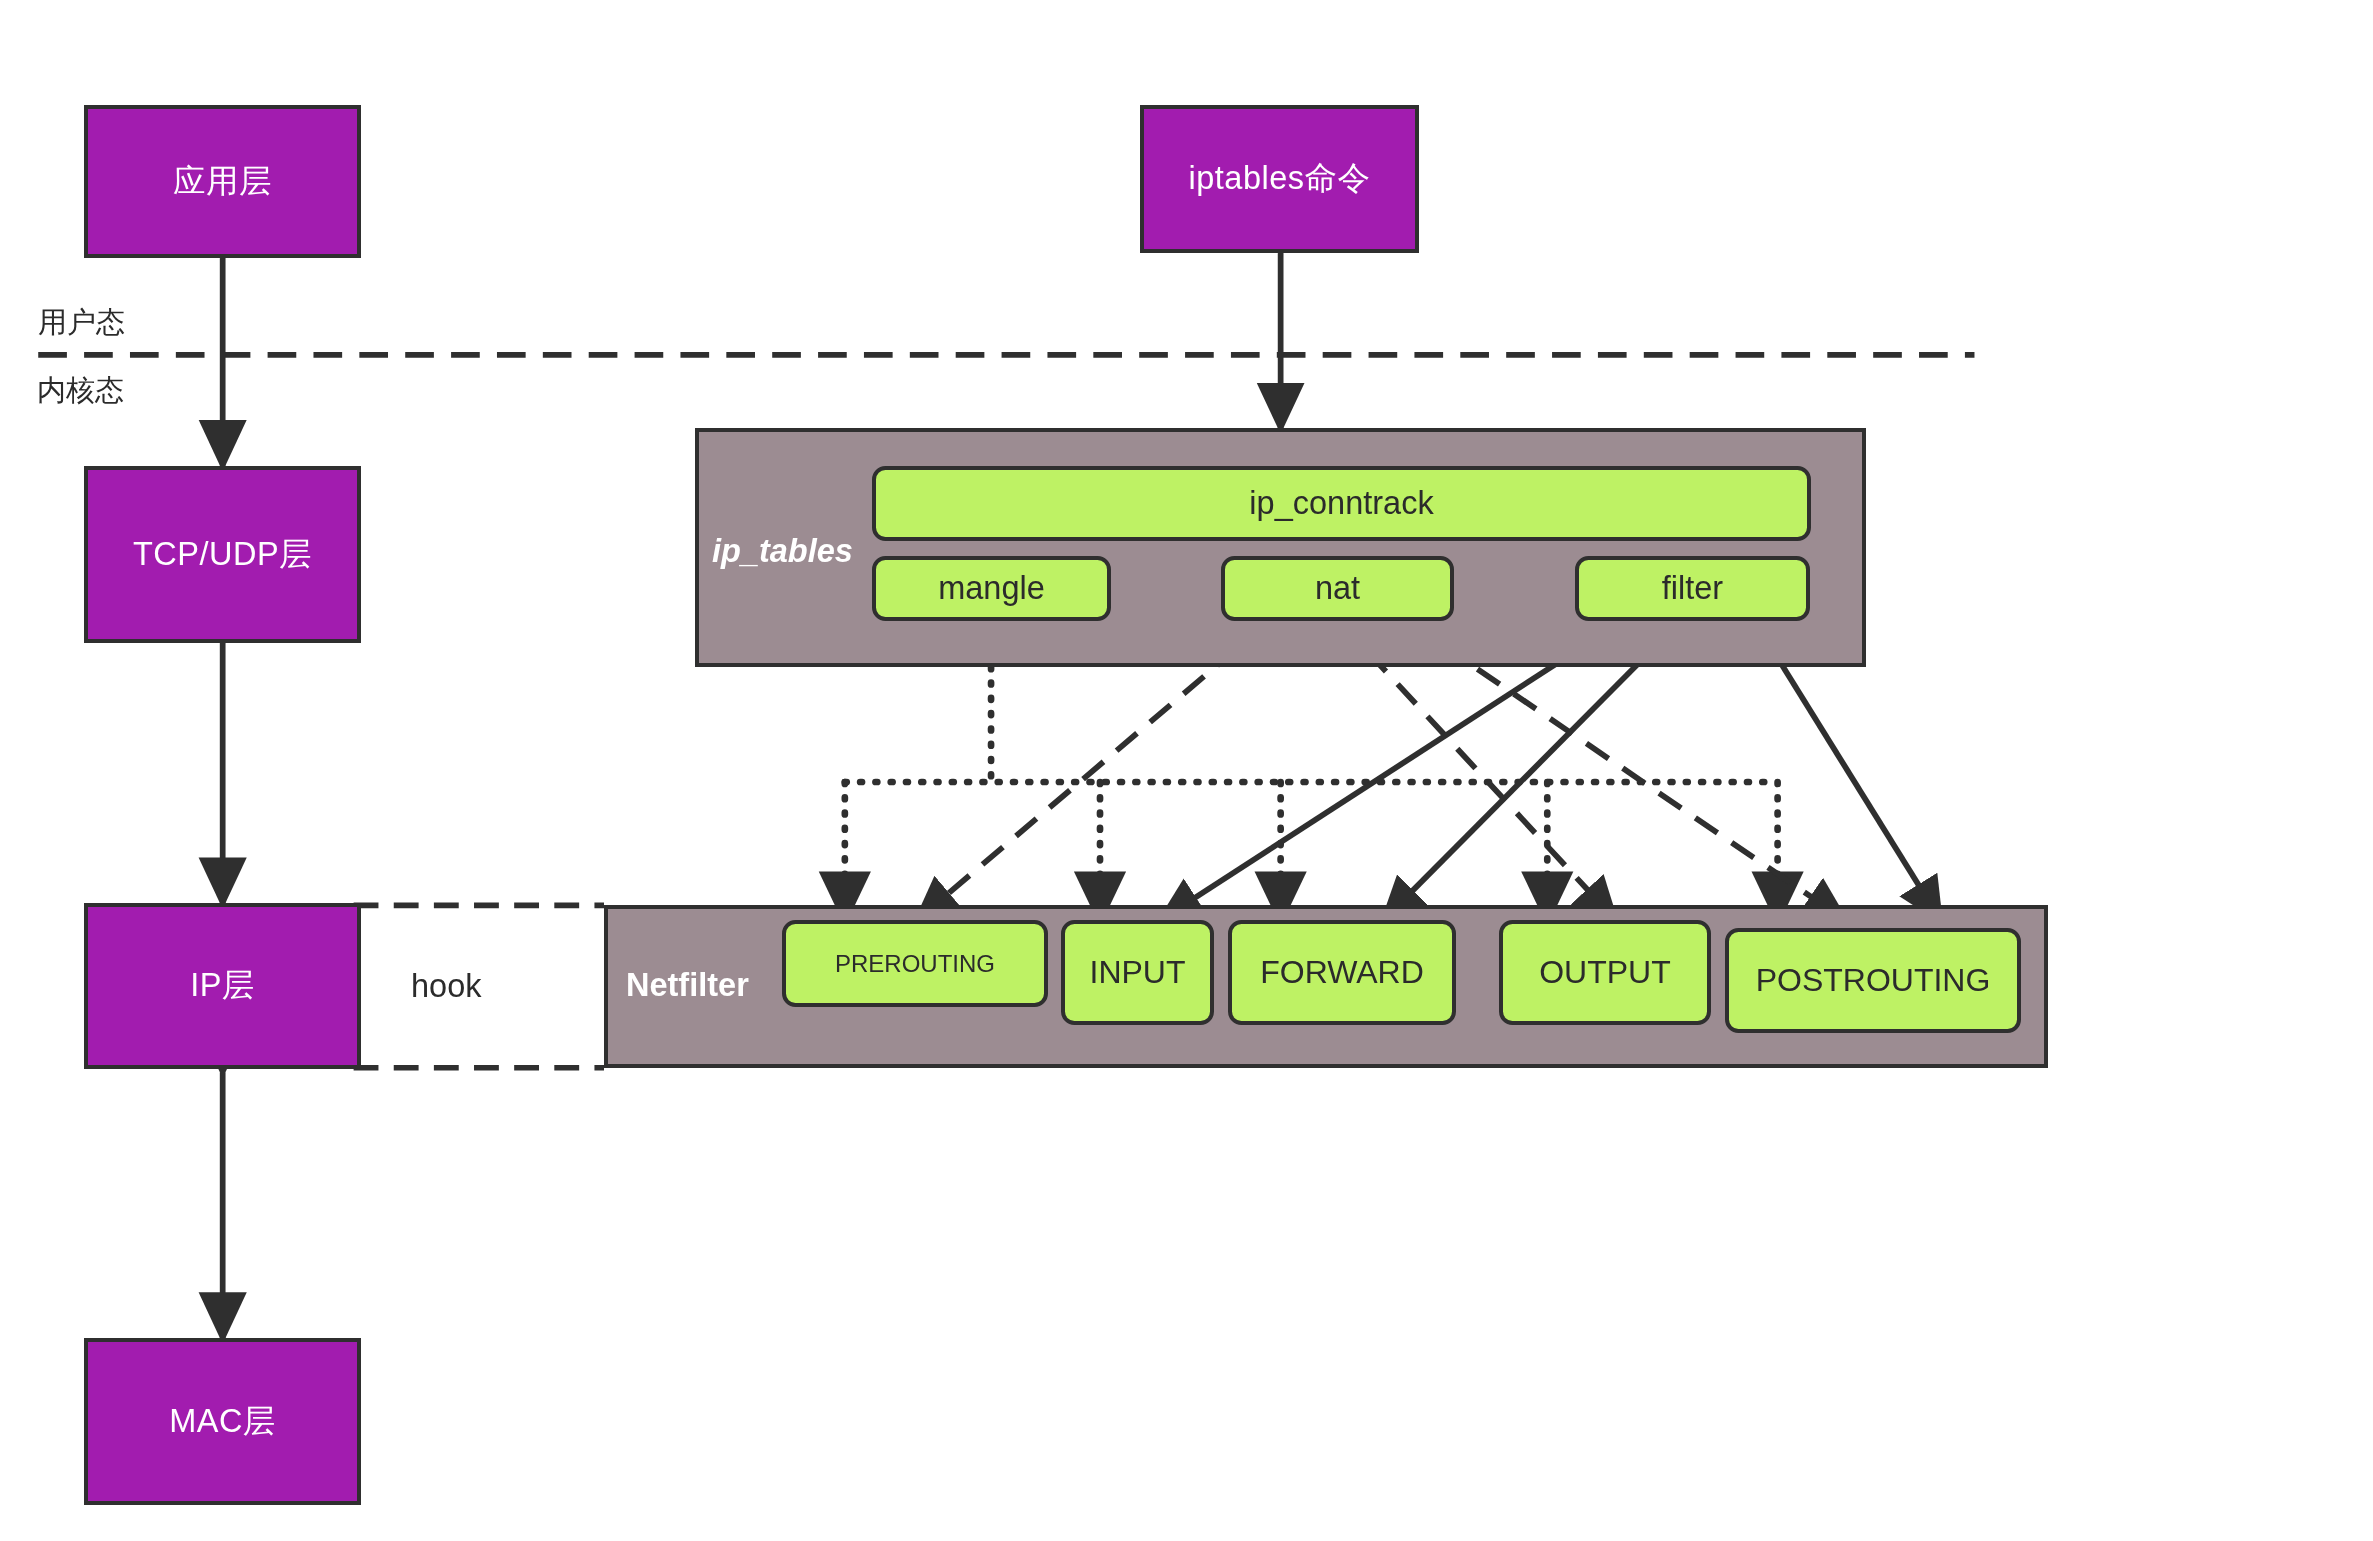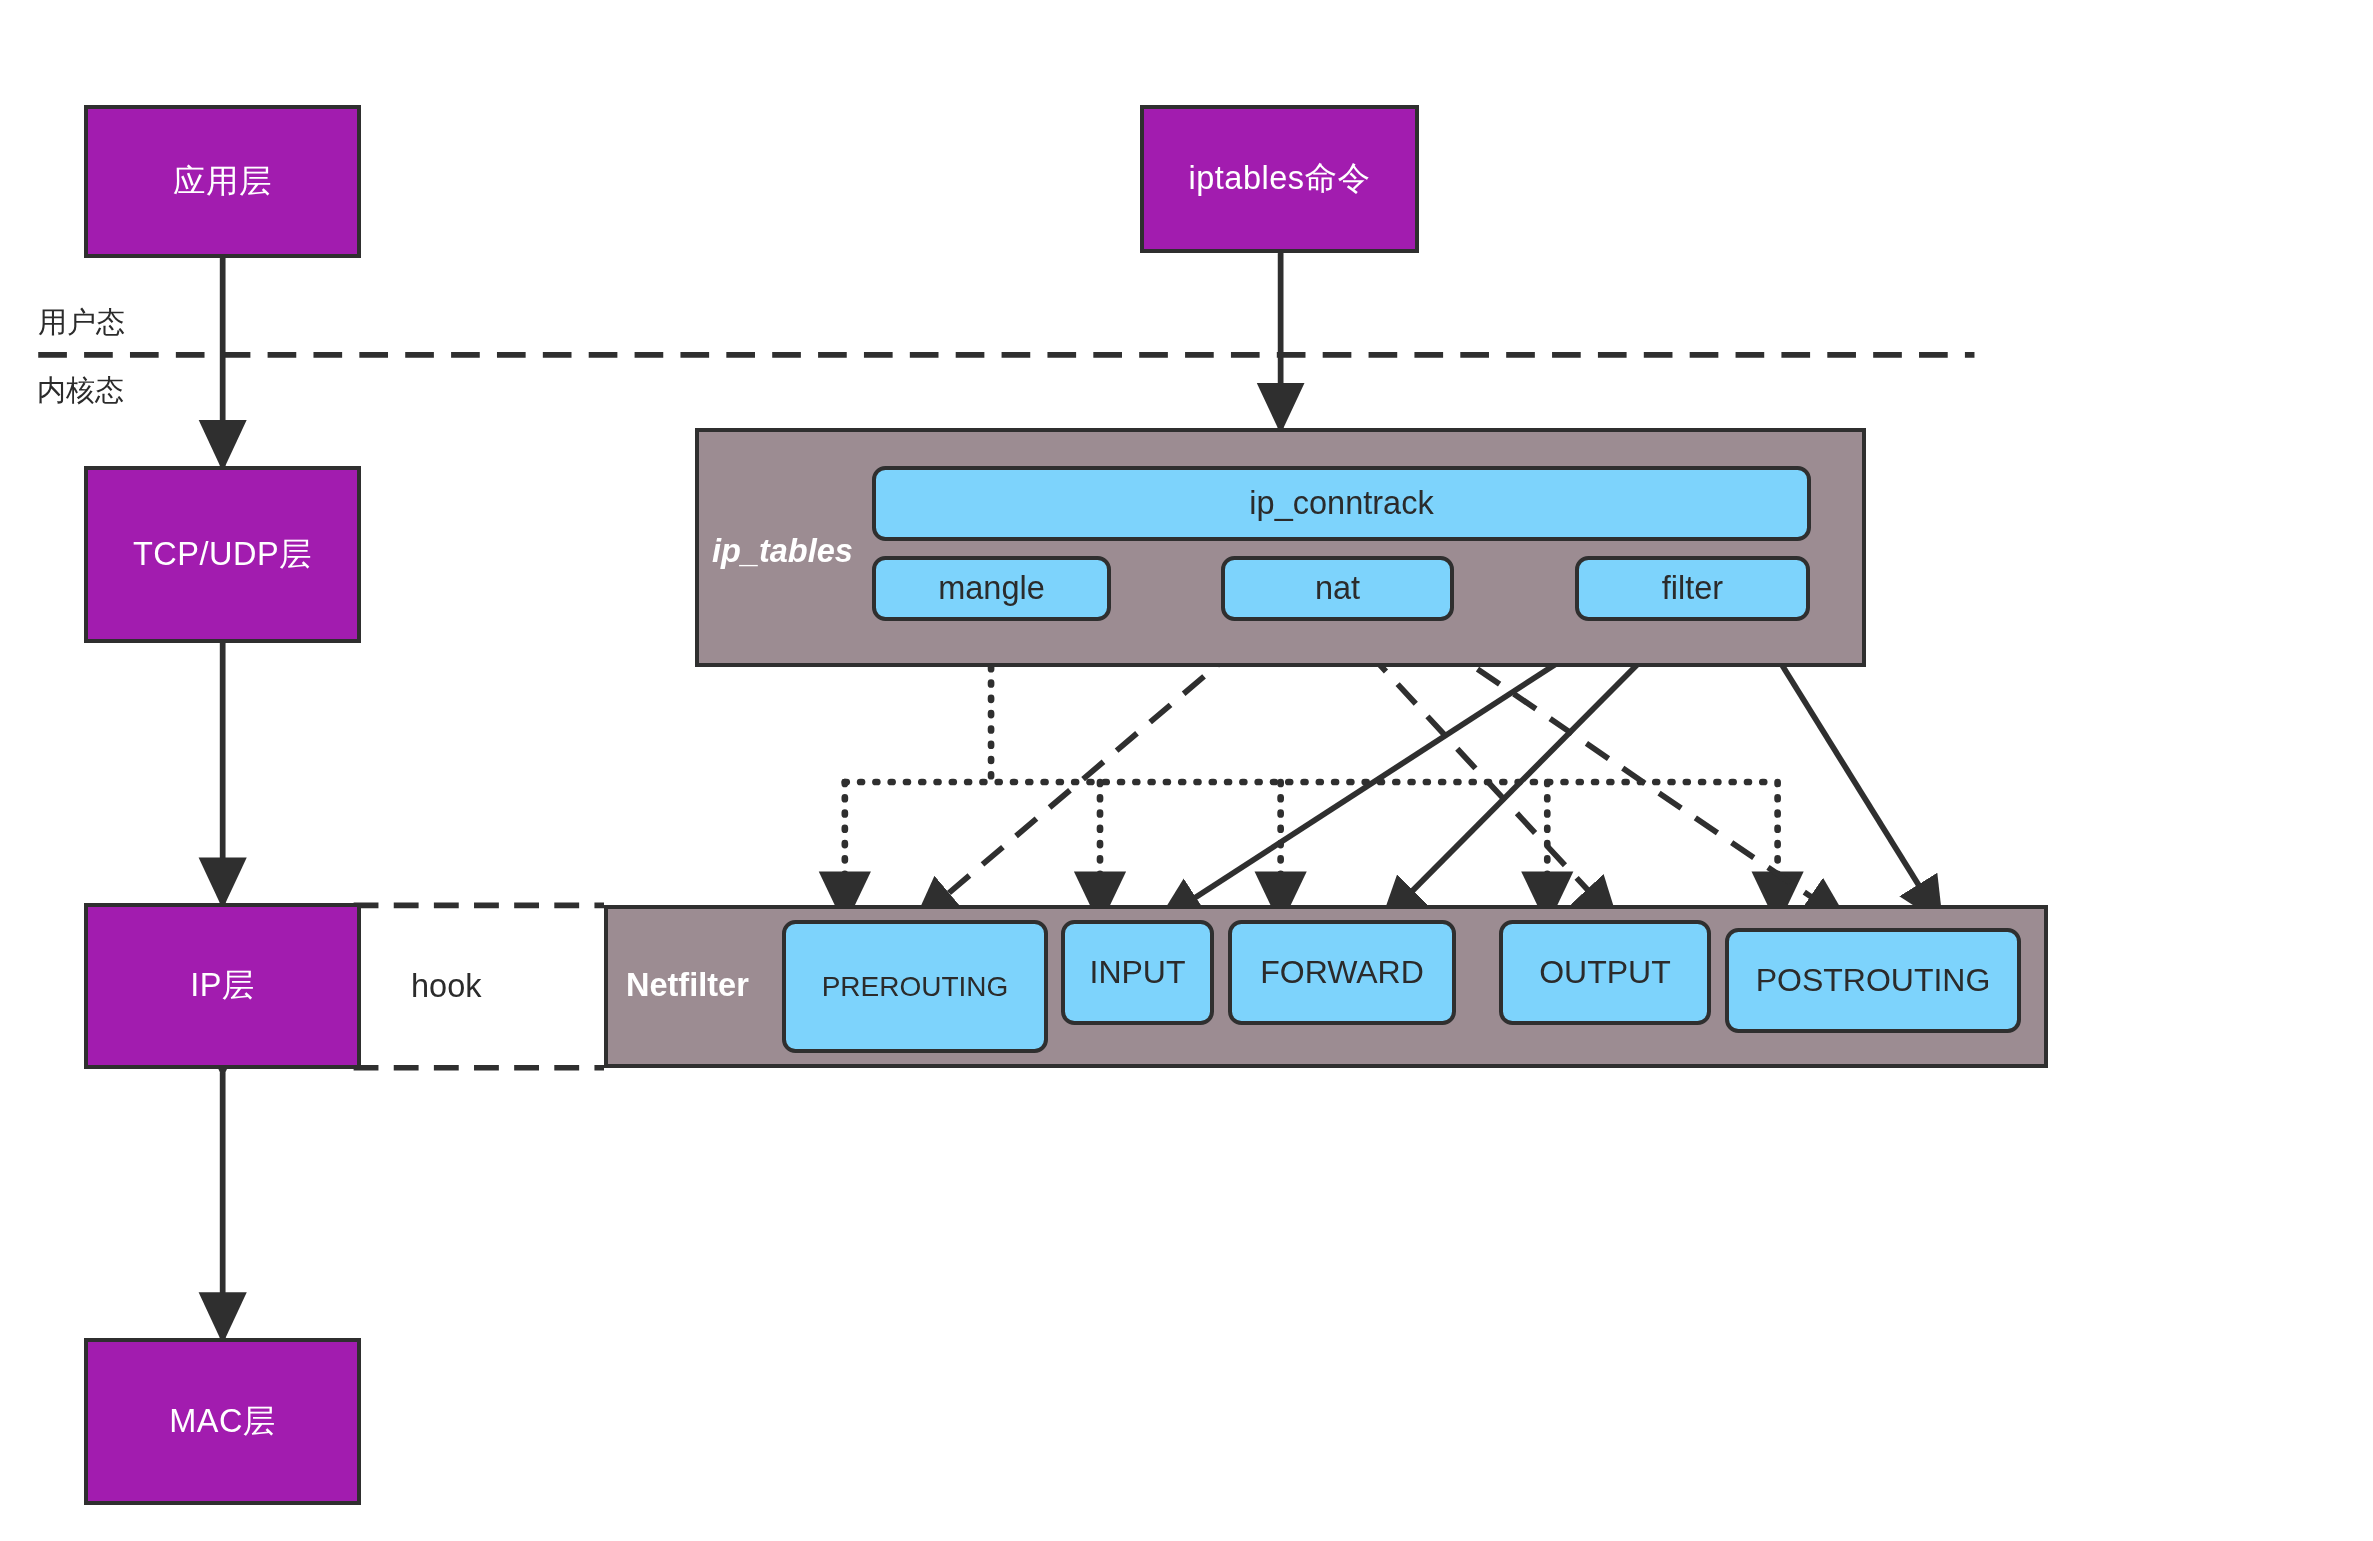--- a/index.html
+++ b/index.html
@@ -12,21 +12,21 @@
     background:#a21caf;
     border:4.8px solid #2f2f2f;
     box-sizing:border-box;
     display:flex;align-items:center;justify-content:center;
     color:#ffffff;
     font-size:32.5px;
     letter-spacing:0.5px;
   }
   .white-box{
     position:absolute;
-    background:#7dd3fc;
+    background:#bef264;
     border:4.8px solid #2f2f2f;
     border-radius:13.4px;
     box-sizing:border-box;
     display:flex;align-items:center;justify-content:center;
     color:#2b2b2b;
     font-size:32.5px;
   }
   .plain-label{
     position:absolute;
     color:#2b2b2b;
@@ -131,21 +131,21 @@
   </div>
 
   <div class="white-box" style="left:1575px;top:556px;width:235px;height:65px;">
     <span>filter</span>
   </div>
 
   <div class="container-box" style="left:604px;top:905px;width:1444px;height:163px;"></div>
 
   <div class="inner-label" style="left:626px;top:967px;">Netfilter</div>
 
-  <div class="white-box" style="left:782px;top:920px;width:266px;height:133px;font-size:28px;">
+  <div class="white-box" style="left:782px;top:920px;width:266px;height:87px;font-size:24px;">
     <span>PREROUTING</span>
   </div>
 
   <div class="white-box" style="left:1061px;top:920px;width:153px;height:105px;font-size:32px;">
     <span>INPUT</span>
   </div>
 
   <div class="white-box" style="left:1228px;top:920px;width:228px;height:105px;font-size:32px;">
     <span>FORWARD</span>
   </div>

